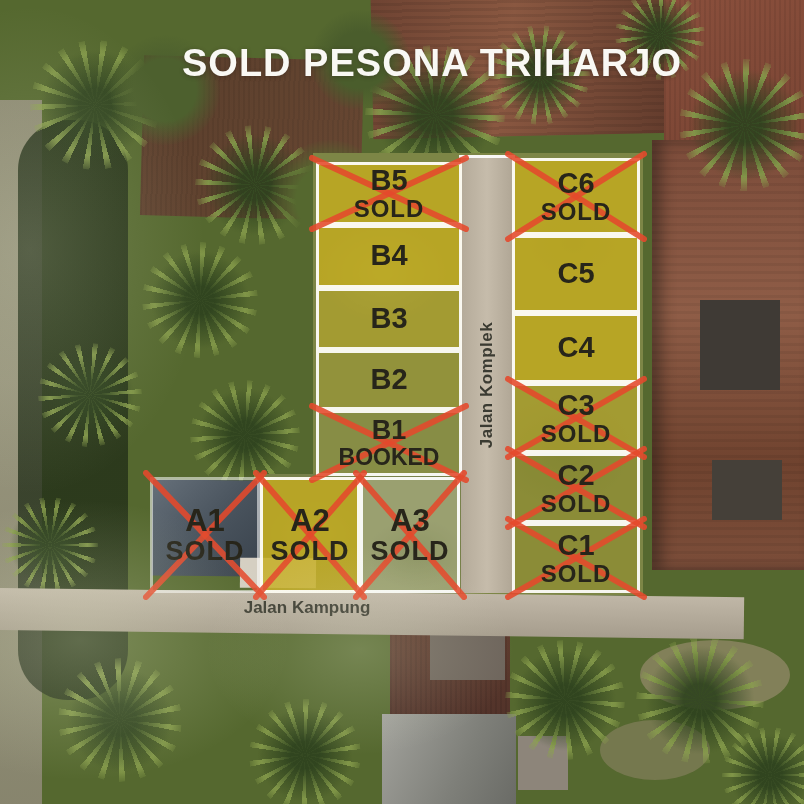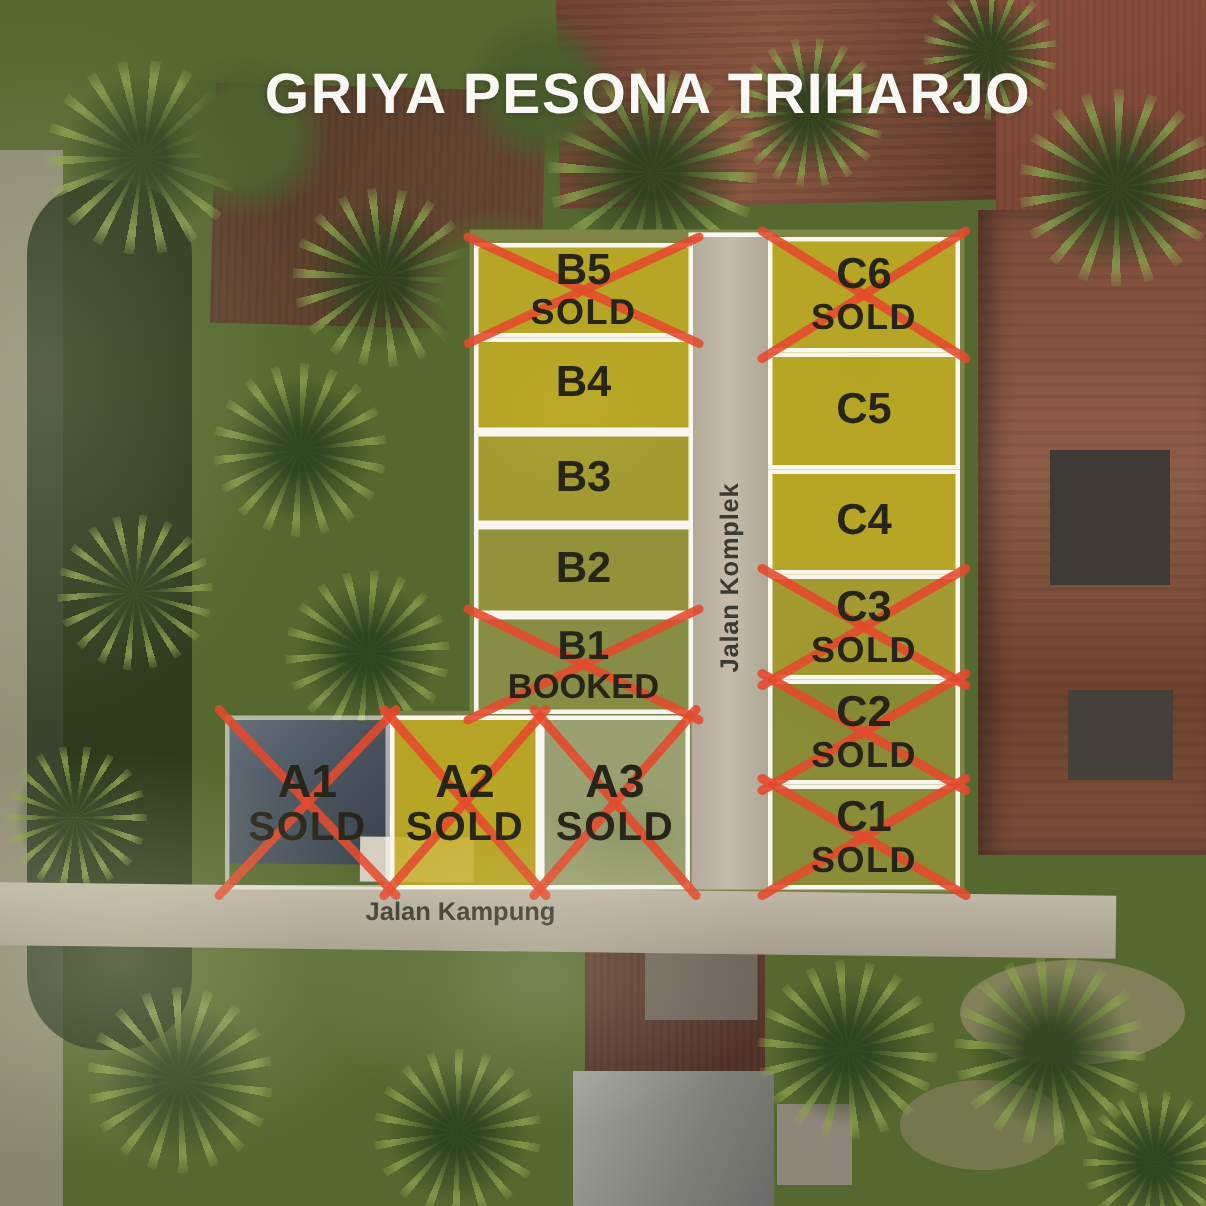--- a/index.html
+++ b/index.html
@@ -279,15 +279,15 @@
       </svg>
     <div class="label">
         <span class="pid">A3</span>
         <span class="pstatus">SOLD</span>
       </div>
   </div>
 
   <div class="abs road-label-v">Jalan Komplek</div>
   <div class="abs road-label-h">Jalan Kampung</div>
   <div class="abs glare"></div>
-  <h1 class="abs title" style="margin:0;">GRIYA PESONA TRIHARJO</h1>
+  <h1 class="abs title" style="margin:0;">SOLD PESONA TRIHARJO</h1>
 
 </div>
 
 </body></html>

